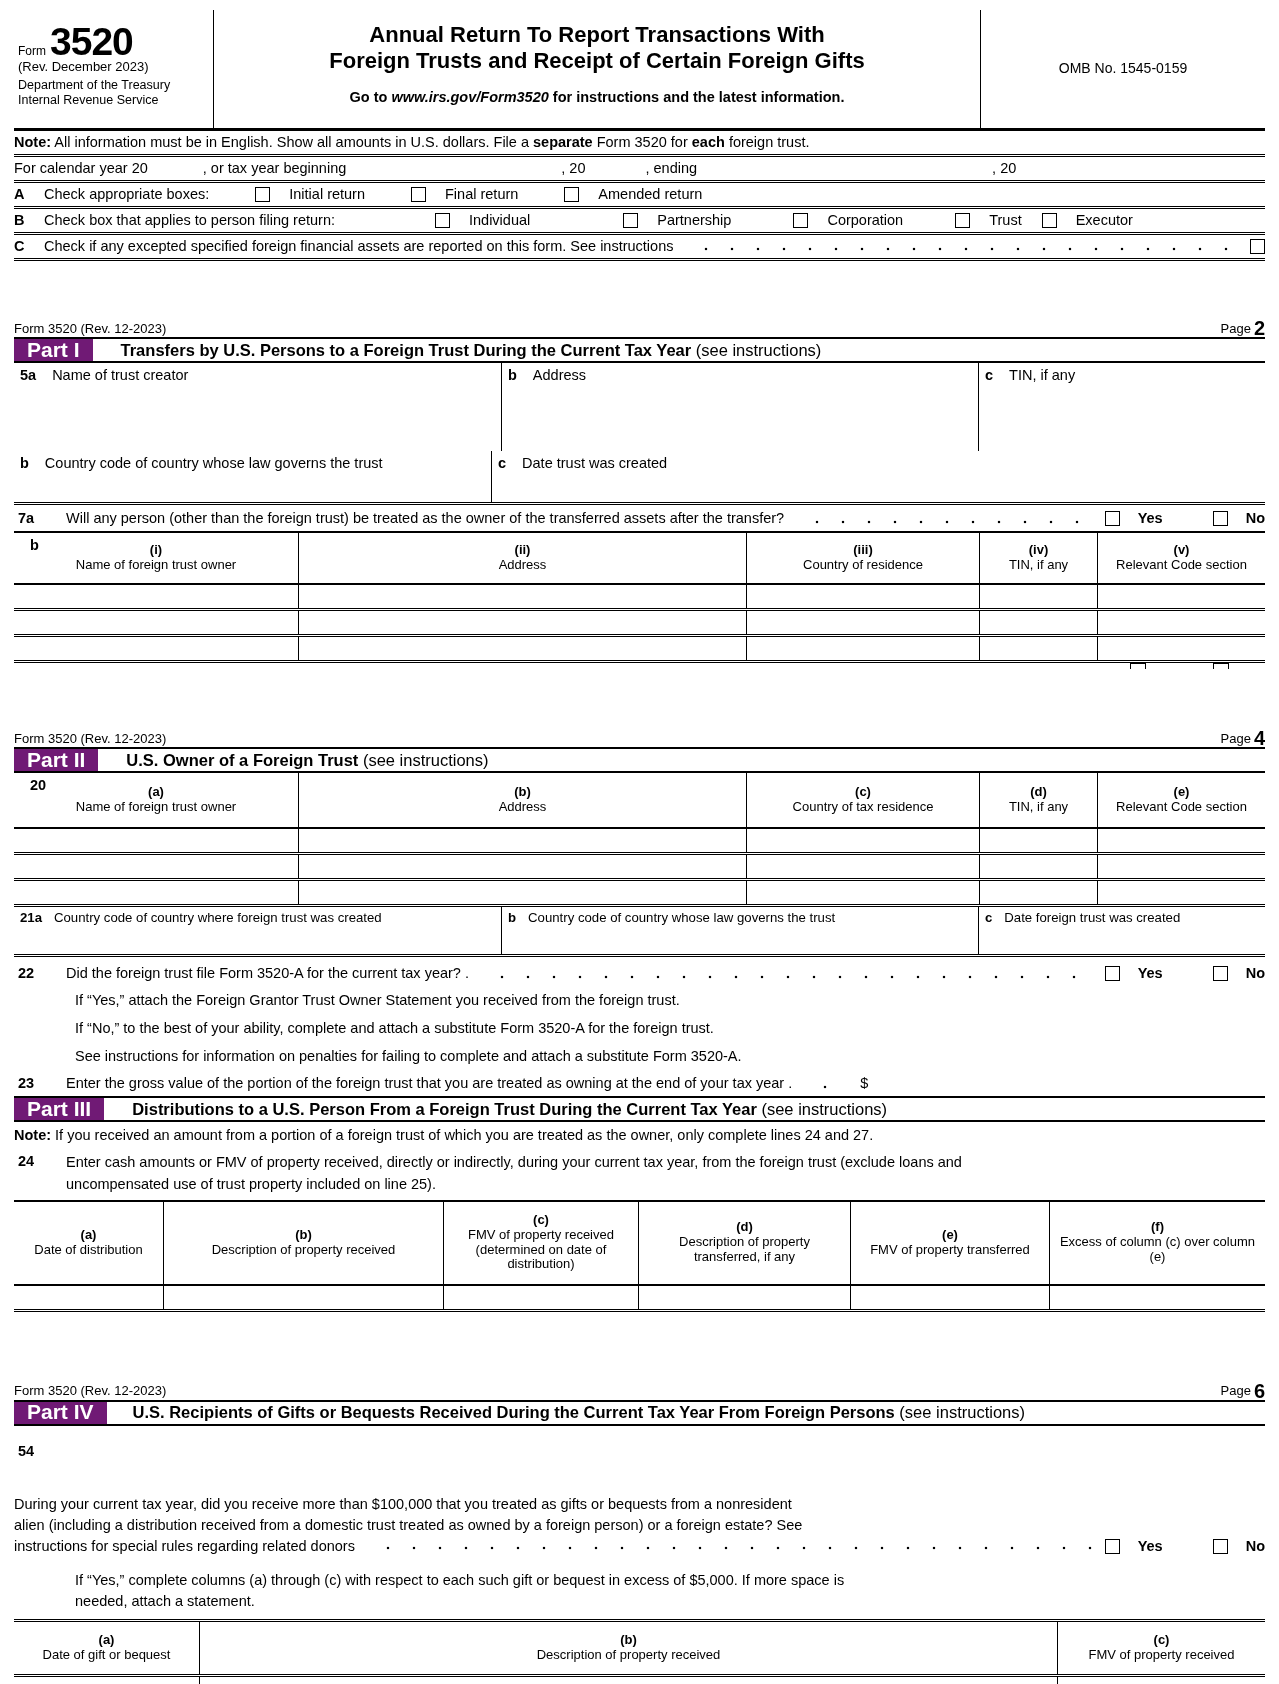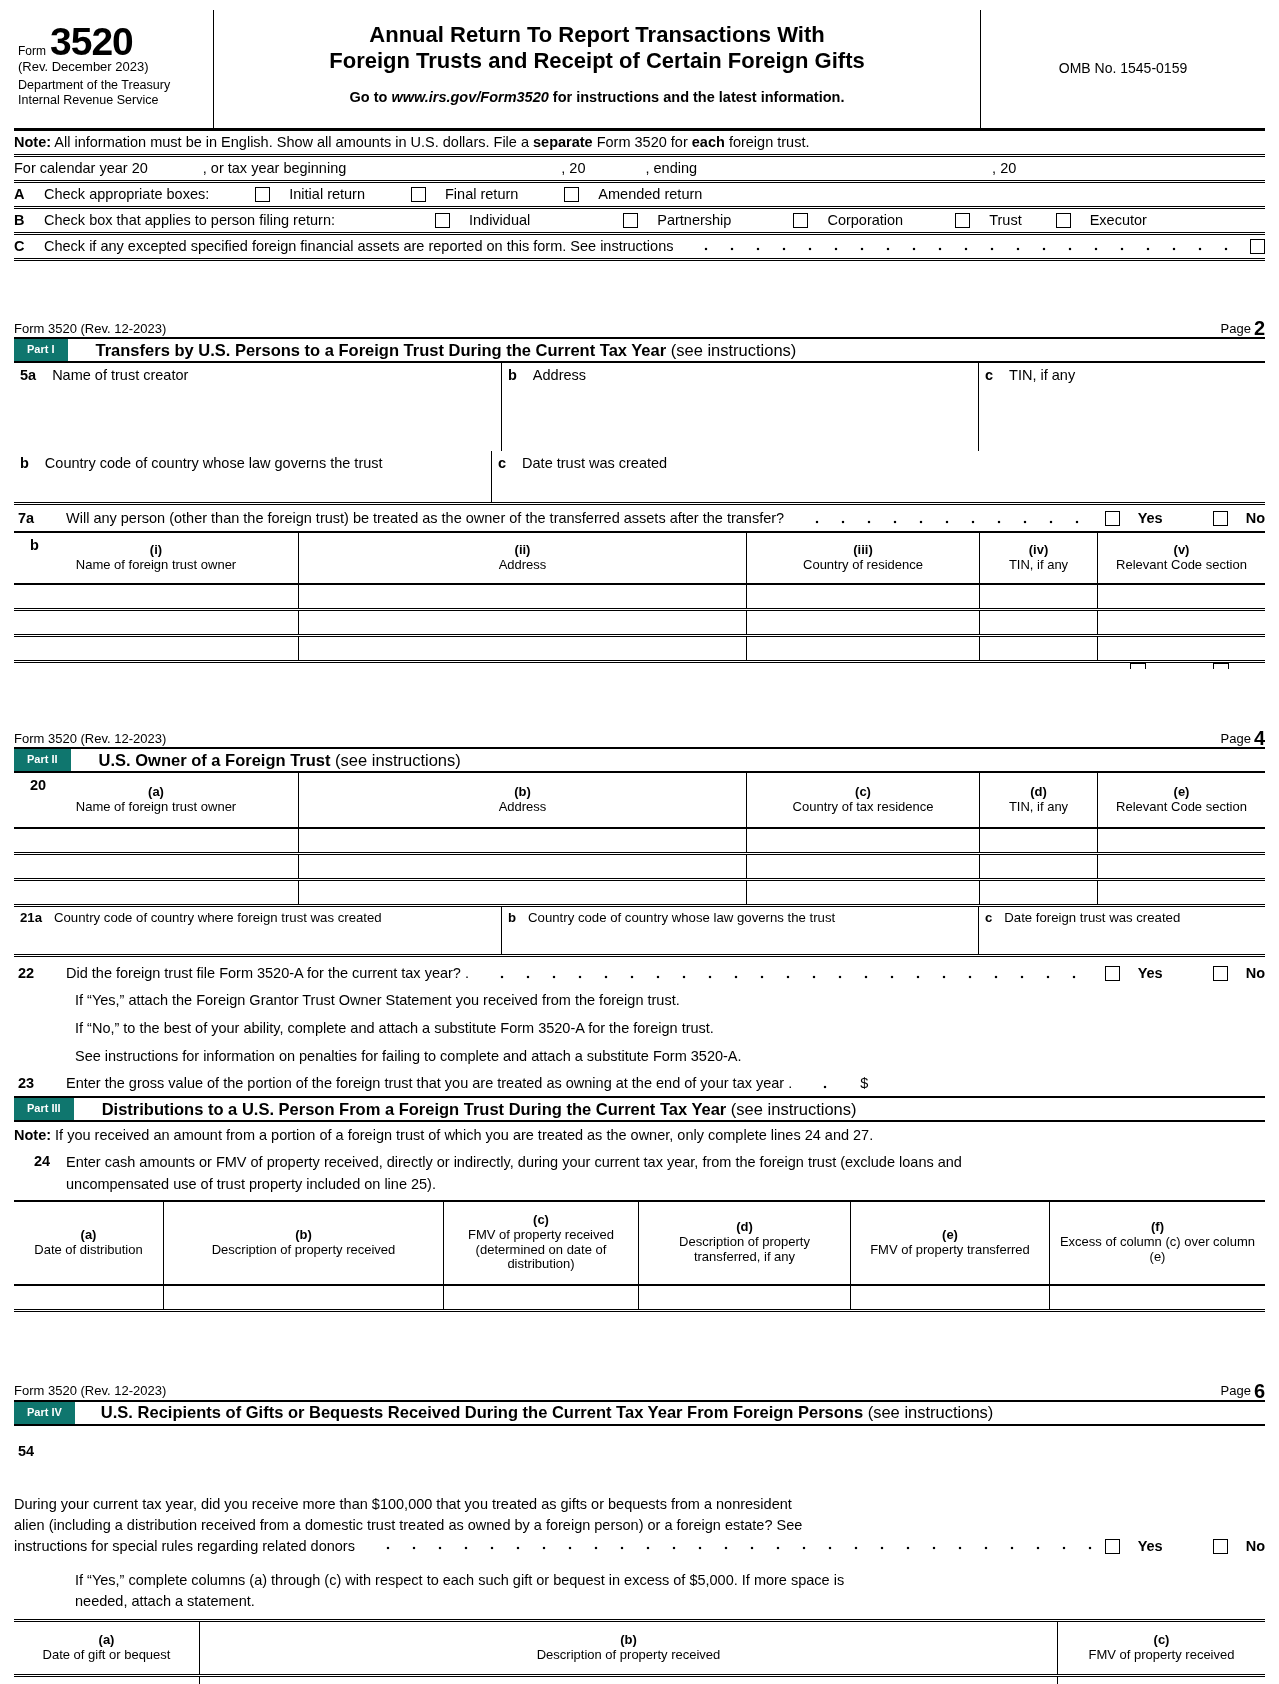--- a/index.html
+++ b/index.html
@@ -39,28 +39,28 @@
   .yn .cbx { margin-right:6px; }
   .yn .no-grp { margin-left:50px; }
   .yn .yes-grp { }
 
   
   .sp55 { flex:0 0 55px; } .sp215 { flex:0 0 215px; } .sp60 { flex:0 0 60px; } .sp295 { flex:0 0 295px; }
 
   
   .lineA .opt { margin-left:46px; }
   .lineB .opt1 { margin-left:100px; } .lineB .opt2 { margin-left:93px; }
-  .lineB .opt3 { margin-left:62px; } .lineB .opt4 { margin-left:52px; } .lineB .opt5 { margin-left:34px; }
+  .lineB .opt3 { margin-left:62px; } .lineB .opt4 { margin-left:52px; } .lineB .opt5 { margin-left:20px; }
 
   
   .pgfoot { display:flex; align-items:flex-end; justify-content:space-between; height:24px; font-size:13px; }
   .pgfoot .pageno { font-size:20px; font-weight:bold; line-height:0.9; margin-left:3px; }
   .pgfoot .pg { display:flex; align-items:flex-end; }
   .partbar { border-top:2px solid #000; border-bottom:2.5px solid #000; display:flex; align-items:stretch; height:26px; }
-  .part-tag { background:#0f766e; color:#fff; font-weight:bold; font-size:11px; padding:1px 13px; display:flex; align-items:center; }
+  .part-tag { background:#701a75; color:#fff; font-weight:bold; font-size:21px; padding:1px 13px; display:flex; align-items:center; }
   .part-title { font-size:16.5px; font-weight:bold; display:flex; align-items:center; padding-left:28px; white-space:nowrap; }
   .part-title .sub { font-weight:normal; white-space:pre; }
 
   
   .t3row { display:flex; }
   .t3row .cell { padding:3px 6px 0 6px; display:flex; align-items:flex-start; }
   .t3row .cell + .cell { border-left:1px solid #000; }
   .t3row .num { font-weight:bold; margin-right:16px; flex:0 0 auto; }
   .c1 { flex:0 0 487px; } .c2 { flex:0 0 477px; } .c3 { flex:1; }
   .row5 { height:88px; }
@@ -437,21 +437,21 @@
         <span>Distributions to a U.S. Person From a Foreign Trust During the Current Tax Year</span>
         <span class="sub"> (see instructions)</span>
       </span>
   </div>
 
   <div class="qrow" style="height:27px;">
     <span><b>Note:</b><span> If you received an amount from a portion of a foreign trust of which you are treated as the owner, only complete lines 24 and 27.</span></span>
   </div>
 
   <div style="display:flex; padding-top:3px;">
-    <span class="rid" style="width:52px; flex:0 0 52px; padding-left:4px; font-weight:bold;text-align:center;">24</span>
+    <span class="rid" style="width:52px; flex:0 0 52px; padding-left:4px; font-weight:bold;">24</span>
     <span style="line-height:1.5;">
       <div>Enter cash amounts or FMV of property received, directly or indirectly, during your current tax year, from the foreign trust (exclude loans and</div>
       <div>uncompensated use of trust property included on line 25).</div>
     </span>
   </div>
 
   <div class="dtable" style="margin-top:4px;">
     <div class="hrow">
       <div class="hcell d1">
           <span class="tag">(a)</span>

